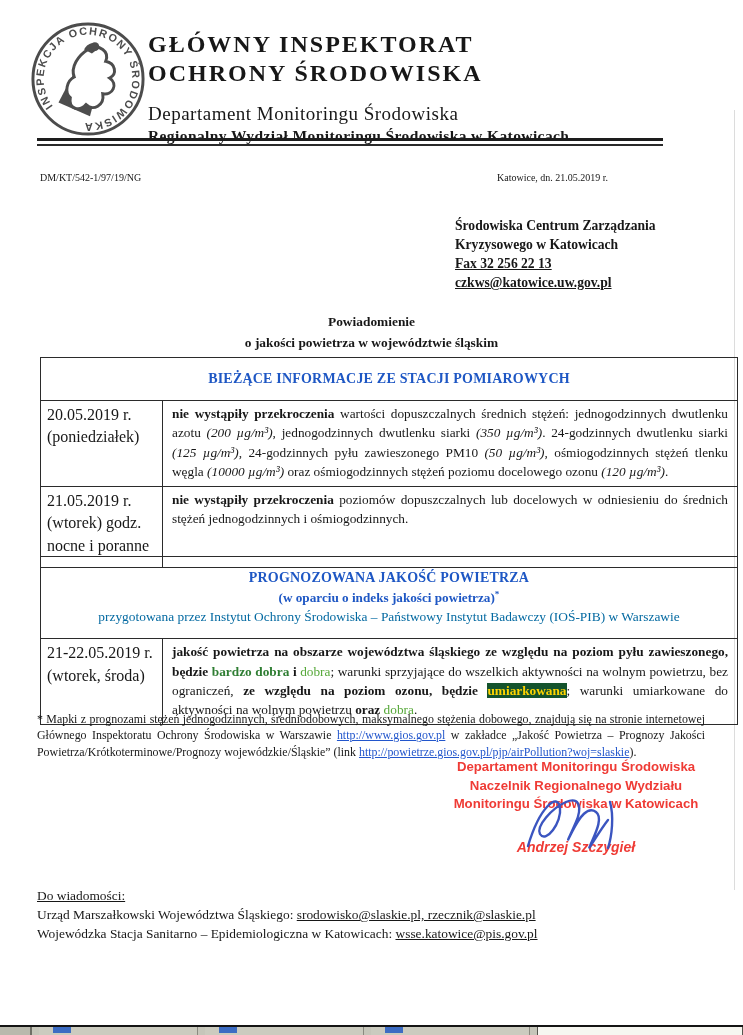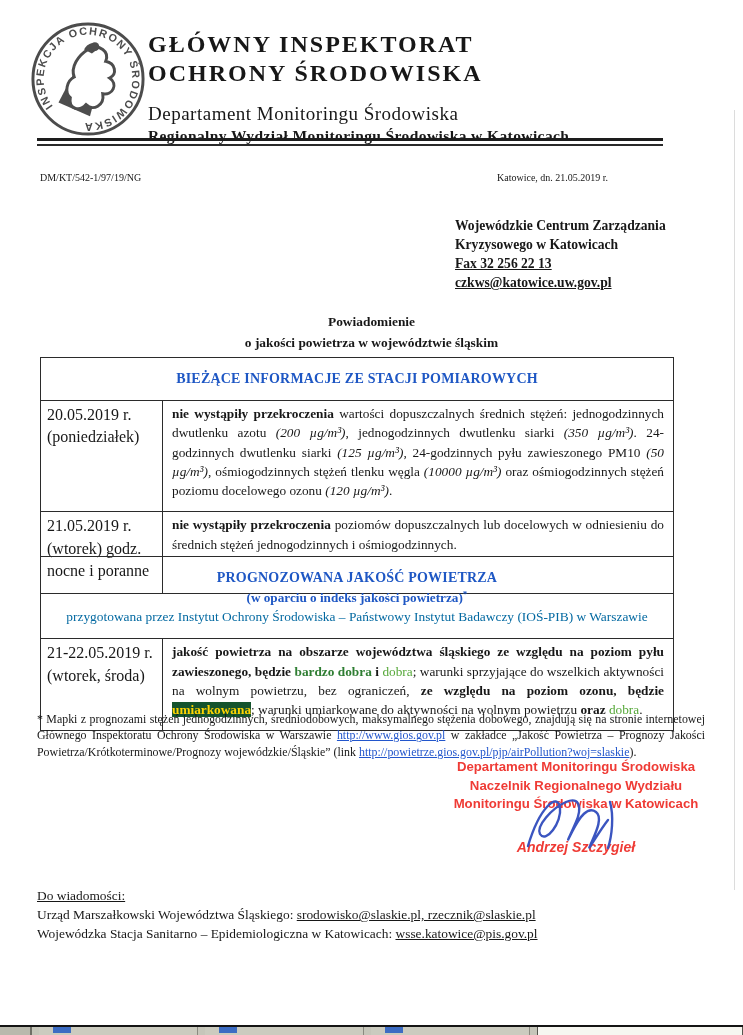--- a/index.html
+++ b/index.html
@@ -22,30 +22,30 @@
 
   
   .recipient{position:absolute;left:455px;top:216px;font-weight:bold;font-size:13.6px;line-height:1.4;}
   .recipient .und{text-decoration:underline;}
 
   
   .doc-title{position:absolute;left:0;top:312px;width:743px;text-align:center;
              font-weight:bold;font-size:13.4px;line-height:1.55;}
 
   
-  .tbl{position:absolute;left:40px;width:634px;border-collapse:collapse;}
+  .tbl{position:absolute;left:40px;width:698px;border-collapse:collapse;}
   .tbl1{top:357px;}
   .tbl2{top:556px;}
   .tbl td{border:1.5px solid #2b2b2b;vertical-align:top;}
   .tbl .hdr-cell{text-align:center;padding:13px 8px;}
   .hdr-blue{color:#1e57c4;font-weight:bold;font-size:14px;letter-spacing:0.2px;}
   .hdr-sub{color:#1e57c4;font-weight:bold;font-size:13.2px;margin-top:3px;}
   .hdr-plain{color:#0369a1;font-size:13.4px;margin-top:3px;font-weight:normal;}
   .date-cell{width:110px;padding:3px 5px 10px 6px;font-size:16px;line-height:1.4;}
-  .text-cell{padding:3px 9px 11px 9px;font-size:13.3px;line-height:1.45;text-align:justify;}
+  .text-cell{padding:3px 9px 5px 9px;font-size:13.3px;line-height:1.45;text-align:justify;}
 
   
   .s-b{font-weight:bold;}
   .s-i{font-style:italic;}
   .s-g{color:#56a839;}
   .s-dg{color:#2e7d32;font-weight:bold;}
   .s-hl{color:#ffd400;background:#14532d;font-weight:bold;}
   .s-link{color:#2256cc;text-decoration:underline;}
   .s-u{text-decoration:underline;}
   .s-sup{vertical-align:super;font-size:0.7em;}
@@ -107,21 +107,21 @@
 
   <div class="rule-double"></div>
 
 
   <div class="ref-row">
     <span>DM/KT/542-1/97/19/NG</span>
     <span class="pdate">Katowice, dn. 21.05.2019 r.</span>
   </div>
 
   <div class="recipient">
-    <div>Wojewódzkie Centrum Zarządzania</div>
+    <div>Środowiska Centrum Zarządzania</div>
     <div>Kryzysowego w Katowicach</div>
     <div class="und">Fax 32 256 22 13</div>
     <div class="und">czkws@katowice.uw.gov.pl</div>
   </div>
 
   <div class="doc-title">
     <div>Powiadomienie</div>
     <div>o jakości powietrza w województwie śląskim</div>
   </div>
 

